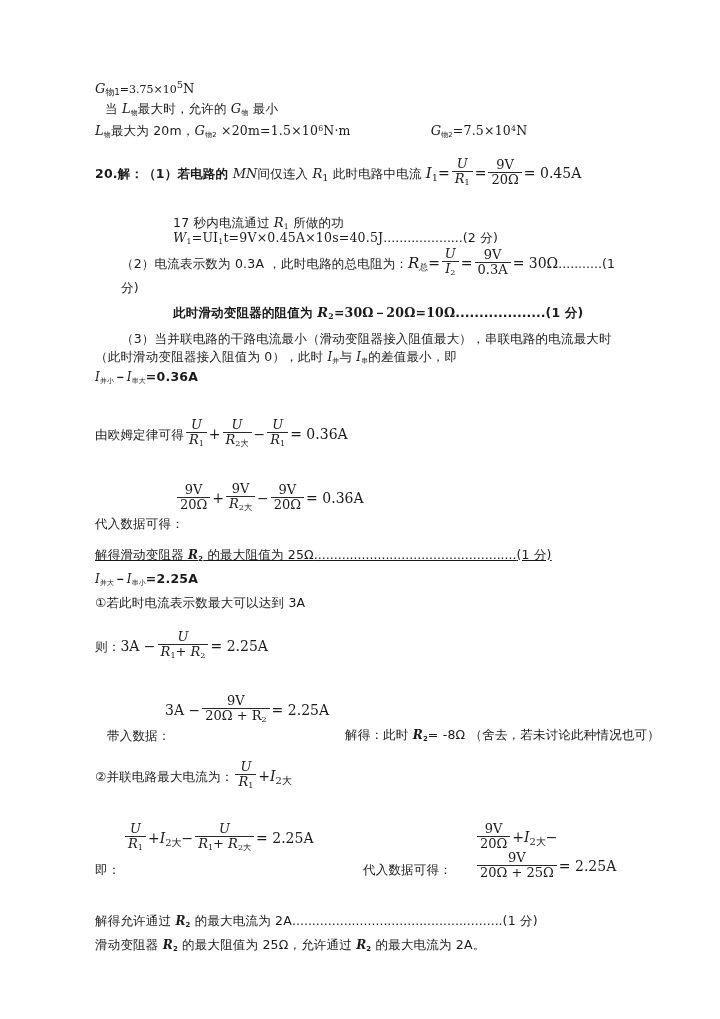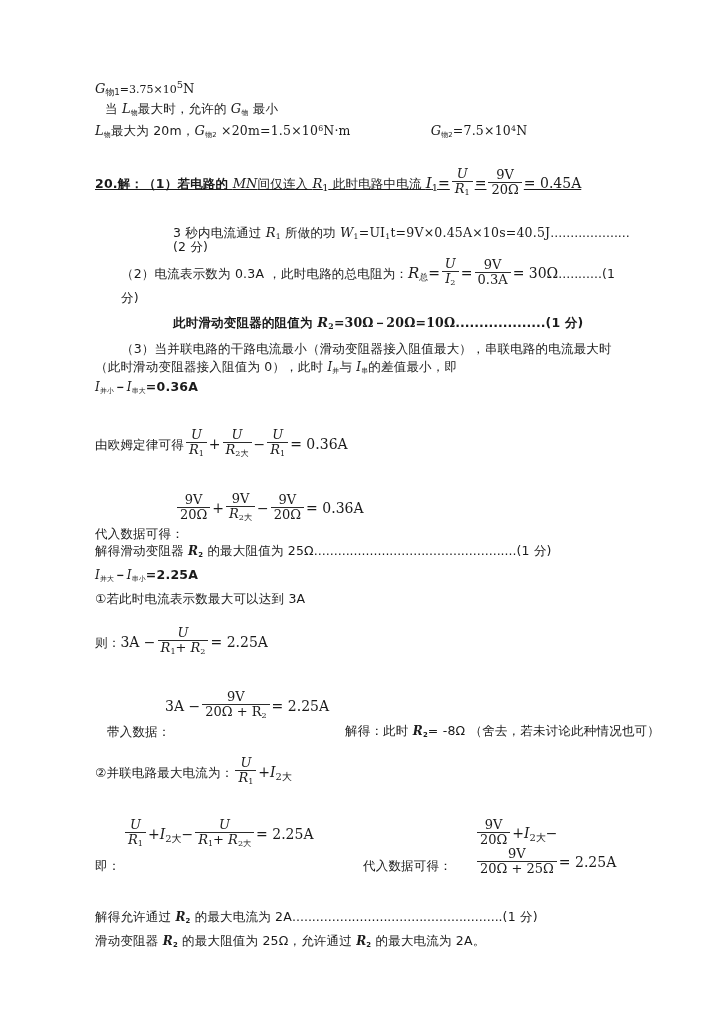--- a/index.html
+++ b/index.html
@@ -62,26 +62,26 @@
 
   <div class="ln cn" style="height:20px;margin-top:2px;margin-left:10px;">
     <span>当 </span><span class="it" style="font-size:13px;">L</span><span class="subcn">物</span><span>最大时，允许的 </span><span class="it" style="font-size:13px;">G</span><span class="subcn">物</span><span> 最小</span>
   </div>
 
   <div class="ln cn" style="height:20px;margin-top:2px;">
     <span class="it" style="font-size:13px;">L</span><span class="subcn">物</span><span>最大为 20m，</span><span class="it" style="font-size:13px;">G</span><span class="subcn">物2</span><span class="serif" style="font-size:12.5px;"> ×20m=1.5×10</span><span class="sup serif">6</span><span class="serif" style="font-size:12.5px;">N·m</span><span style="display:inline-block;width:80px;"></span><span class="it" style="font-size:13px;">G</span><span class="subcn">物2</span><span class="serif" style="font-size:12.5px;">=7.5×10</span><span class="sup serif">4</span><span class="serif" style="font-size:12.5px;">N</span>
   </div>
 
 
-  <div class="ln" style="height:44px;margin-top:24px;text-decoration:underline;">
+  <div class="ln" style="height:44px;margin-top:14px;">
     <span class="cn bold">20.解：（1）若电路的 </span><span class="it" style="font-size:13px;">MN</span><span class="cn">间仅连入 </span><span class="it" style="font-size:13px;">R</span><span class="sub serif">1</span><span class="cn"> 此时电路中电流 </span><span class="it" style="font-size:15px;">I</span><span class="sub serif">1</span><span class="eq">=</span><span class="frac"><span class="num it">U</span><span class="den"><span class="it">R</span><span class="sub">1</span></span></span><span class="eq">=</span><span class="frac"><span class="num">9V</span><span class="den">20Ω</span></span><span class="eq">= 0.45A</span>
   </div>
 
   <div class="ln cn indent3" style="height:20px;margin-top:14px;">
-    <span>3 秒内电流通过 </span><span class="it" style="font-size:13px;">R</span><span class="sub serif">1</span><span> 所做的功 </span><span class="it" style="font-size:13px;">W</span><span class="sub serif">1</span><span class="serif">=UI</span><span class="sub serif">1</span><span class="serif">t=9V×0.45A×10s=40.5J</span><span class="dots">....................</span><span>(2 分)</span>
+    <span>17 秒内电流通过 </span><span class="it" style="font-size:13px;">R</span><span class="sub serif">1</span><span> 所做的功 </span><span class="it" style="font-size:13px;">W</span><span class="sub serif">1</span><span class="serif">=UI</span><span class="sub serif">1</span><span class="serif">t=9V×0.45A×10s=40.5J</span><span class="dots">....................</span><span>(2 分)</span>
   </div>
 
   <div class="ln indent1" style="height:44px;margin-top:12px;">
     <span class="cn">（2）电流表示数为 0.3A ，此时电路的总电阻为：</span><span class="it" style="font-size:15px;">R</span><span class="subcn">总</span><span class="eq">=</span><span class="frac"><span class="num it">U</span><span class="den"><span class="it">I</span><span class="sub">2</span></span></span><span class="eq">=</span><span class="frac"><span class="num">9V</span><span class="den">0.3A</span></span><span class="eq">= 30Ω</span><span class="cn dots">...........</span><span class="cn">(1 分)</span>
   </div>
 
   <div class="ln cn indent3" style="height:20px;margin-top:14px;font-weight:bold;">
     <span>此时滑动变阻器的阻值为 </span><span class="it" style="font-size:13px;">R</span><span class="sub serif">2</span><span class="serif">=30Ω－20Ω=10Ω</span><span class="dots">...................</span><span>(1 分)</span>
   </div>
 
@@ -95,21 +95,21 @@
 
   <div class="ln" style="height:46px;margin-top:28px;">
     <span class="cn">由欧姆定律可得</span><span class="frac"><span class="num it">U</span><span class="den"><span class="it">R</span><span class="sub">1</span></span></span><span class="eq">+</span><span class="frac"><span class="num it">U</span><span class="den"><span class="it">R</span><span class="sub">2大</span></span></span><span class="eq">−</span><span class="frac"><span class="num it">U</span><span class="den"><span class="it">R</span><span class="sub">1</span></span></span><span class="eq">= 0.36A</span>
   </div>
 
   <div class="ln" style="height:46px;margin-top:18px;position:relative;">
     <span style="display:inline-block;width:80px;"></span><span class="frac"><span class="num">9V</span><span class="den">20Ω</span></span><span class="eq">+</span><span class="frac"><span class="num">9V</span><span class="den"><span class="it">R</span><span class="sub">2大</span></span></span><span class="eq">−</span><span class="frac"><span class="num">9V</span><span class="den">20Ω</span></span><span class="eq">= 0.36A</span>
     <span class="cn abs" style="left:0;bottom:-2px;">代入数据可得：</span>
   </div>
 
-  <div class="ln cn" style="height:20px;margin-top:6px;">
+  <div class="ln cn" style="height:20px;margin-top:20px;text-decoration:underline;">
     <span>解得滑动变阻器 </span><span class="it bold" style="font-size:12px;">R</span><span class="subcn bold">2</span><span> 的最大阻值为 25Ω</span><span class="dots">...................................................</span><span>(1 分)</span>
   </div>
 
 
   <div class="ln cn" style="height:20px;margin-top:4px;">
     <span class="it" style="font-size:12px;">I</span><span class="subcn">并大</span><span class="bold">－</span><span class="it" style="font-size:12px;">I</span><span class="subcn">串小</span><span class="bold">=2.25A</span>
   </div>
 
   <div class="ln cn" style="height:20px;margin-top:4px;">
     <span>①</span><span>若此时电流表示数最大可以达到 3A</span>

